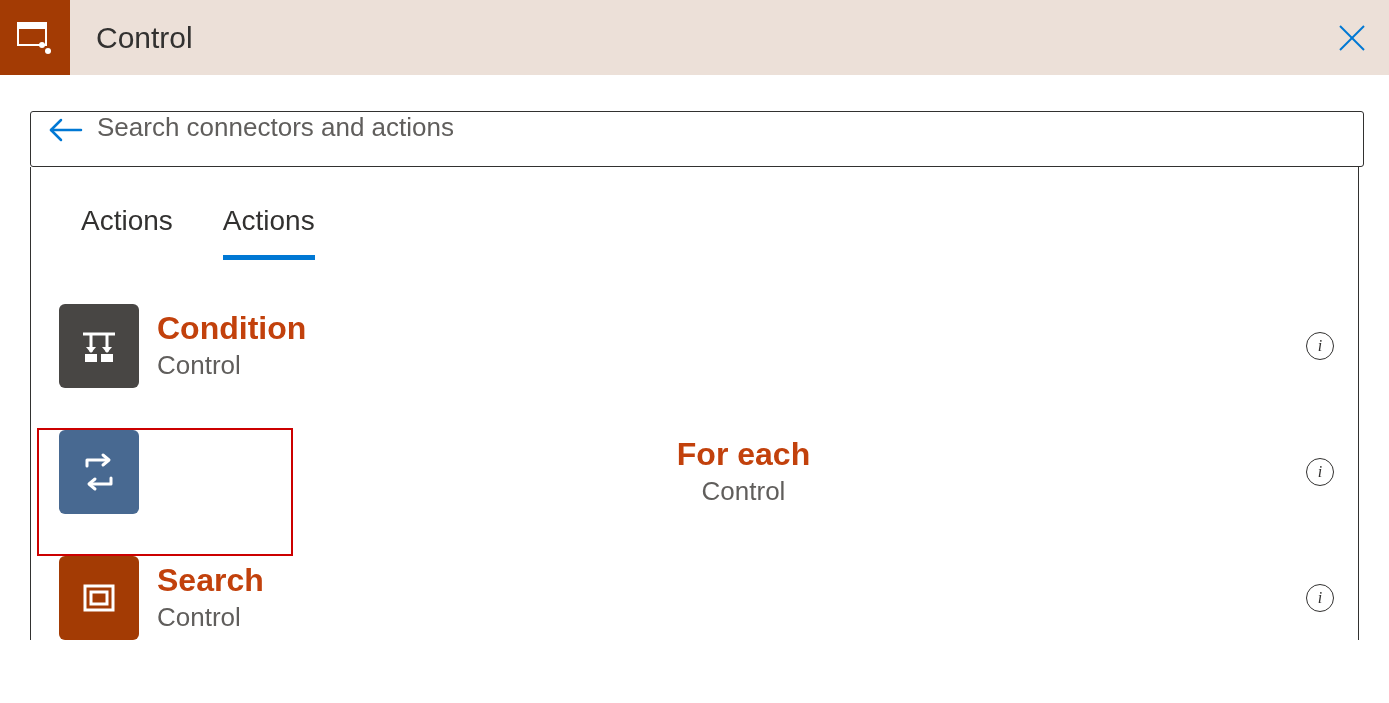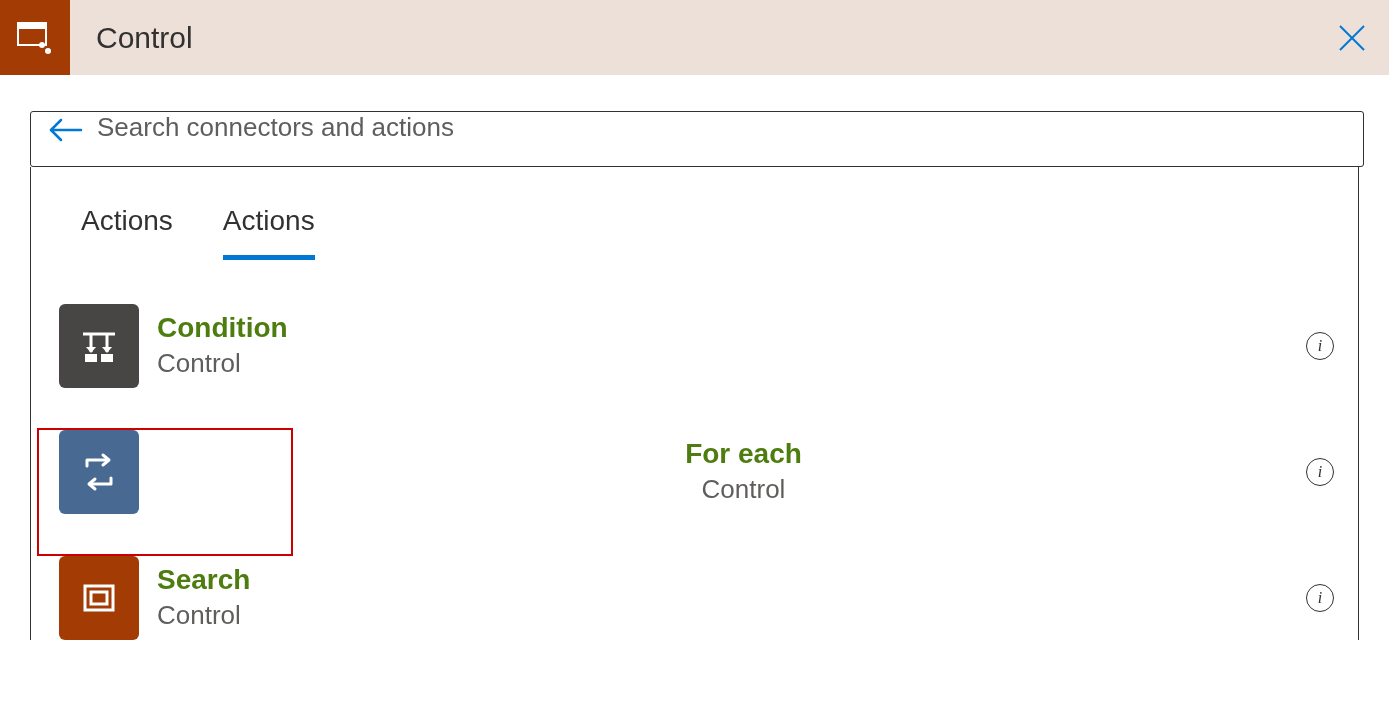--- a/index.html
+++ b/index.html
@@ -130,23 +130,23 @@
       flex-shrink: 0;
     }
     .icon-condition { background: #484644; }
     .icon-foreach { background: #486991; }
     .icon-scope { background: #a33b04; }
     .action-text {
       margin-left: 18px;
       flex: 1;
     }
     .action-name {
-      font-size: 28px;
+      font-size: 32px;
       font-weight: 600;
-      color: #4d7c0f;
+      color: #c2410c;
       line-height: 1.2;
     }
     .action-subtitle {
       font-size: 26px;
       font-weight: 400;
       color: #605e5c;
       line-height: 1.3;
       margin-top: 2px;
     }
     .info-btn {

